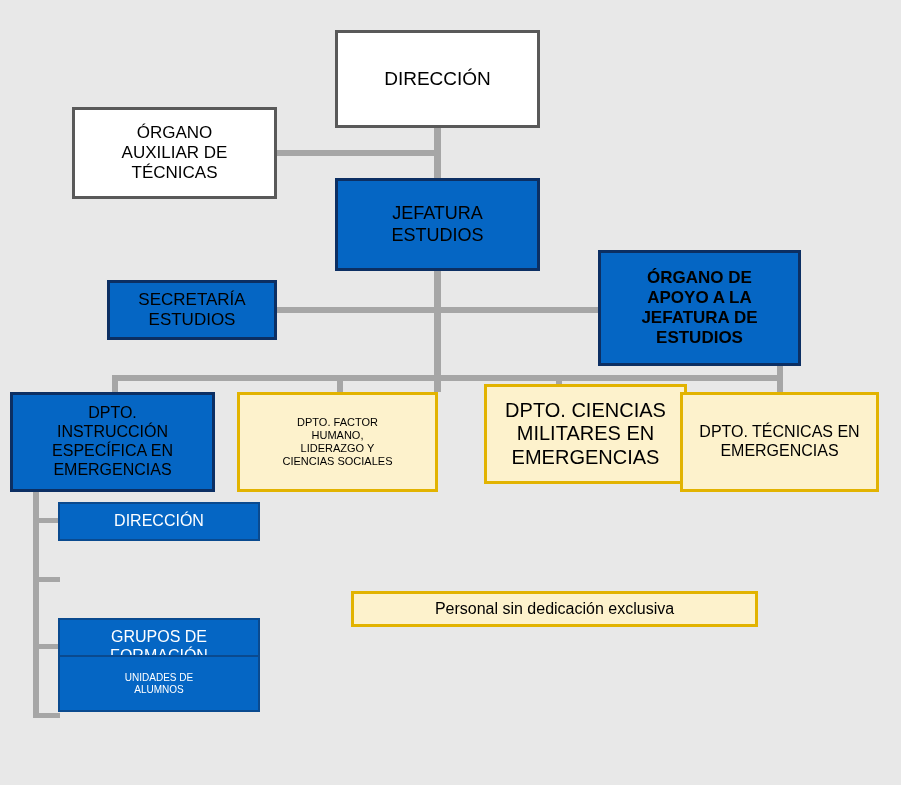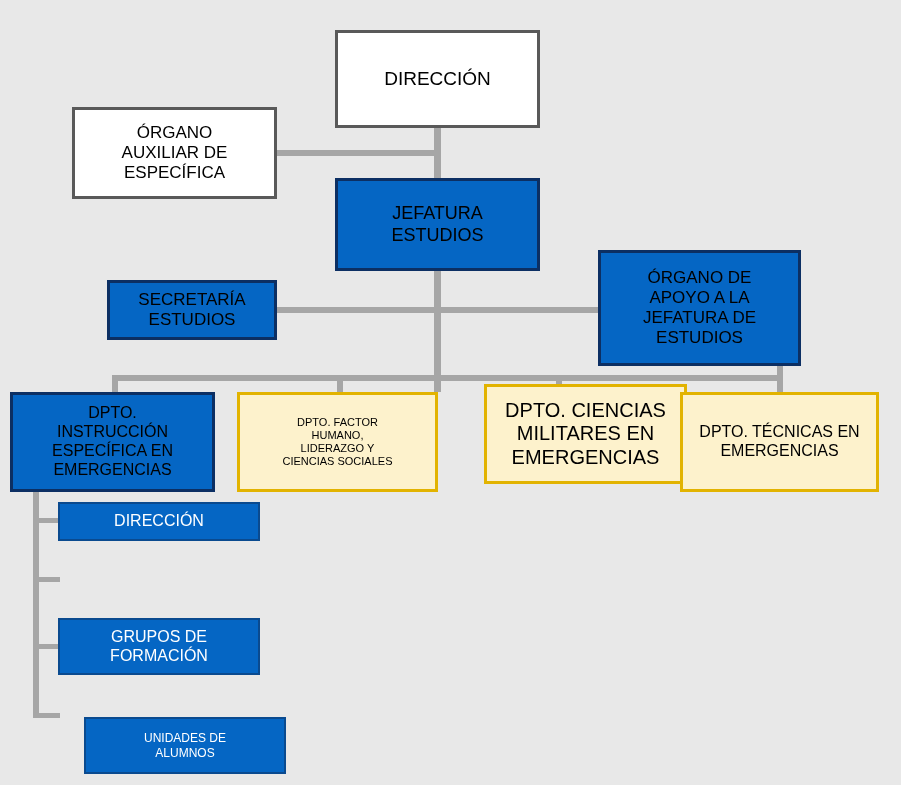--- a/index.html
+++ b/index.html
@@ -78,27 +78,27 @@
     <div class="connector" style="left: 33px; top: 518px; width: 27px; height: 5px; background: rgb(166, 166, 166);"></div>
     <div class="connector" style="left: 33px; top: 577px; width: 27px; height: 5px; background: rgb(166, 166, 166);"></div>
     <div class="connector" style="left: 33px; top: 644px; width: 27px; height: 5px; background: rgb(166, 166, 166);"></div>
     <div class="connector" style="left: 33px; top: 713px; width: 27px; height: 5px; background: rgb(166, 166, 166);"></div>
     <div class="node style-white" style="left: 335px; top: 30px; width: 205px; height: 98px; font-size: 19px;">
       <span class="lbl">DIRECCIÓN</span>
     </div>
     <div class="node style-white" style="left: 72px; top: 107px; width: 205px; height: 92px; font-size: 17px;">
       <span class="lbl">ÓRGANO
 AUXILIAR DE
-ESPECÍFICA</span>
+TÉCNICAS</span>
     </div>
     <div class="node style-blue-dark" style="left: 335px; top: 178px; width: 205px; height: 93px; font-size: 18px;">
       <span class="lbl">JEFATURA
 ESTUDIOS</span>
     </div>
-    <div class="node style-blue-dark" style="left: 598px; top: 250px; width: 203px; height: 116px; font-size: 17px;">
+    <div class="node style-blue-dark" style="left: 598px; top: 250px; width: 203px; height: 116px; font-size: 17px; font-weight: bold;">
       <span class="lbl">ÓRGANO DE
 APOYO A LA
 JEFATURA DE
 ESTUDIOS</span>
     </div>
     <div class="node style-blue-dark" style="left: 107px; top: 280px; width: 170px; height: 60px; font-size: 17px; align-items: center;">
       <span class="lbl">SECRETARÍA
 ESTUDIOS</span>
     </div>
     <div class="node style-blue-dark" style="left: 10px; top: 392px; width: 205px; height: 100px; font-size: 16px;">
@@ -122,17 +122,20 @@
       <span class="lbl">DPTO. TÉCNICAS EN
 EMERGENCIAS</span>
     </div>
     <div class="node style-blue" style="left: 58px; top: 502px; width: 202px; height: 39px; font-size: 16px;">
       <span class="lbl">DIRECCIÓN</span>
     </div>
     <div class="node style-blue" style="left: 58px; top: 618px; width: 202px; height: 57px; font-size: 16px;">
       <span class="lbl">GRUPOS DE
 FORMACIÓN</span>
     </div>
-    <div class="node style-blue" style="left: 58px; top: 717px; width: 202px; height: 57px; font-size: 12px; margin-left: 26px;">
+    <div class="node style-blue" style="left: 58px; top: 655px; width: 202px; height: 57px; font-size: 10px;">
       <span class="lbl">UNIDADES DE
 ALUMNOS</span>
+    </div>
+    <div class="node style-yellow" style="left: 351px; top: 591px; width: 407px; height: 36px; font-size: 16px;">
+      <span class="lbl">Personal sin dedicación exclusiva</span>
     </div>
   </div>
 
 </body></html>

